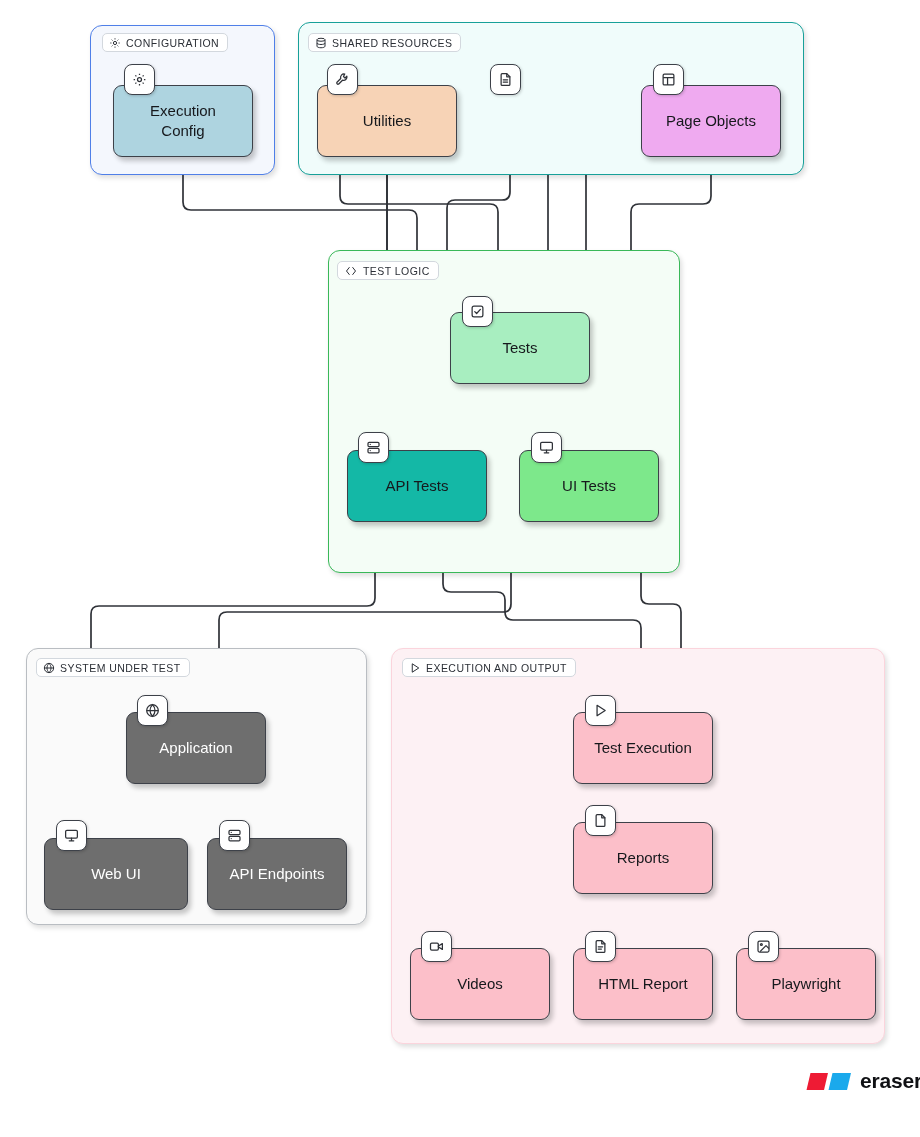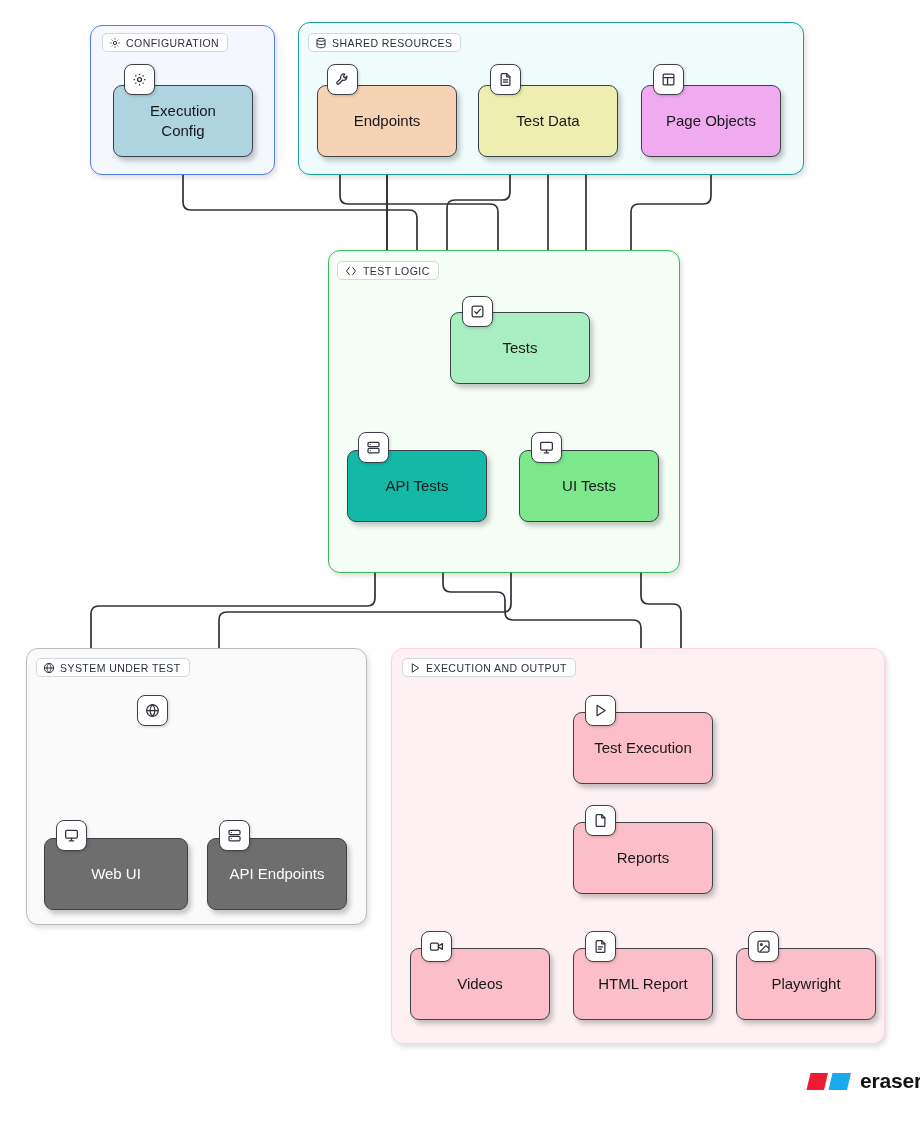--- a/index.html
+++ b/index.html
@@ -156,31 +156,28 @@
 Config</span>
   </div>
   <div class="badge" style="left:124px;top:64px;">
     <svg width="15" height="15" viewBox="0 0 24 24" fill="none" stroke="#2f3238" stroke-width="2">
       <circle cx="12" cy="12" r="3.2"></circle>
       <path d="M12 2.6v2.3M12 19.1v2.3M21.4 12h-2.3M4.9 12H2.6M18.6 5.4l-1.6 1.6M7 17l-1.6 1.6M18.6 18.6 17 17M7 7 5.4 5.4"></path>
     </svg>
   </div>
 
   <div class="node" style="left:317px;top:85px;width:140px;height:72px;background:#f7d3b6;">
-    <span class="lbl">Endpoints</span>
+    <span class="lbl">Utilities</span>
   </div>
   <div class="badge" style="left:327px;top:64px;">
     <svg width="15" height="15" viewBox="0 0 24 24" fill="none" stroke="#2f3238" stroke-width="2" stroke-linecap="round" stroke-linejoin="round">
       <path d="M15.6 3.3a5.4 5.4 0 0 0-6.4 7l-6 6a2 2 0 0 0 2.8 2.8l6-6a5.4 5.4 0 0 0 7-6.4l-3 3-2.4-2.4z"></path>
     </svg>
   </div>
 
-  <div class="node" style="left:478px;top:85px;width:140px;height:72px;background:#eeeeb0;">
-    <span class="lbl">Test Data</span>
-  </div>
   <div class="badge" style="left:490px;top:64px;">
     <svg width="15" height="15" viewBox="0 0 24 24" fill="none" stroke="#2f3238" stroke-width="2" stroke-linecap="round" stroke-linejoin="round">
       <path d="M14 2.6H6.6A1.6 1.6 0 0 0 5 4.2v15.6a1.6 1.6 0 0 0 1.6 1.6h10.8a1.6 1.6 0 0 0 1.6-1.6V7.6z"></path>
       <path d="M14 2.6v5h5M8.4 12.5h7M8.4 16h7"></path>
     </svg>
   </div>
 
   <div class="node" style="left:641px;top:85px;width:140px;height:72px;background:#efaaf0;">
     <span class="lbl">Page Objects</span>
   </div>
@@ -215,20 +212,23 @@
   <div class="node" style="left:519px;top:450px;width:140px;height:72px;background:#7de88b;">
     <span class="lbl">UI Tests</span>
   </div>
   <div class="badge" style="left:531px;top:432px;">
     <svg width="15" height="15" viewBox="0 0 24 24" fill="none" stroke="#2f3238" stroke-width="2" stroke-linejoin="round">
       <rect x="2.6" y="3.6" width="18.8" height="12.4" rx="2"></rect>
       <path d="M8.4 20.4h7.2M12 16v4.4" stroke-linecap="round"></path>
     </svg>
   </div>
 
+  <div class="node dark" style="left:126px;top:712px;width:140px;height:72px;background:#6e6e6e;">
+    <span class="lbl">Application</span>
+  </div>
   <div class="badge" style="left:137px;top:695px;">
     <svg width="15" height="15" viewBox="0 0 24 24" fill="none" stroke="#2f3238" stroke-width="2">
       <circle cx="12" cy="12" r="9.3"></circle>
       <path d="M2.7 12h18.6M12 2.7c2.6 2.8 4 5.9 4 9.3s-1.4 6.5-4 9.3c-2.6-2.8-4-5.9-4-9.3s1.4-6.5 4-9.3z"></path>
     </svg>
   </div>
 
   <div class="node dark" style="left:44px;top:838px;width:144px;height:72px;background:#6e6e6e;">
     <span class="lbl">Web UI</span>
   </div>

